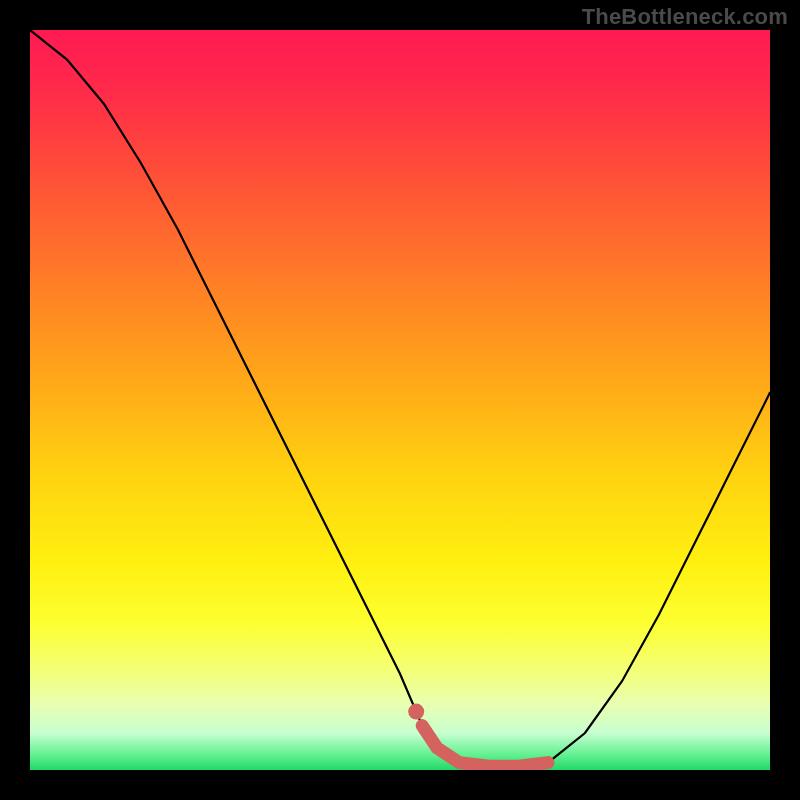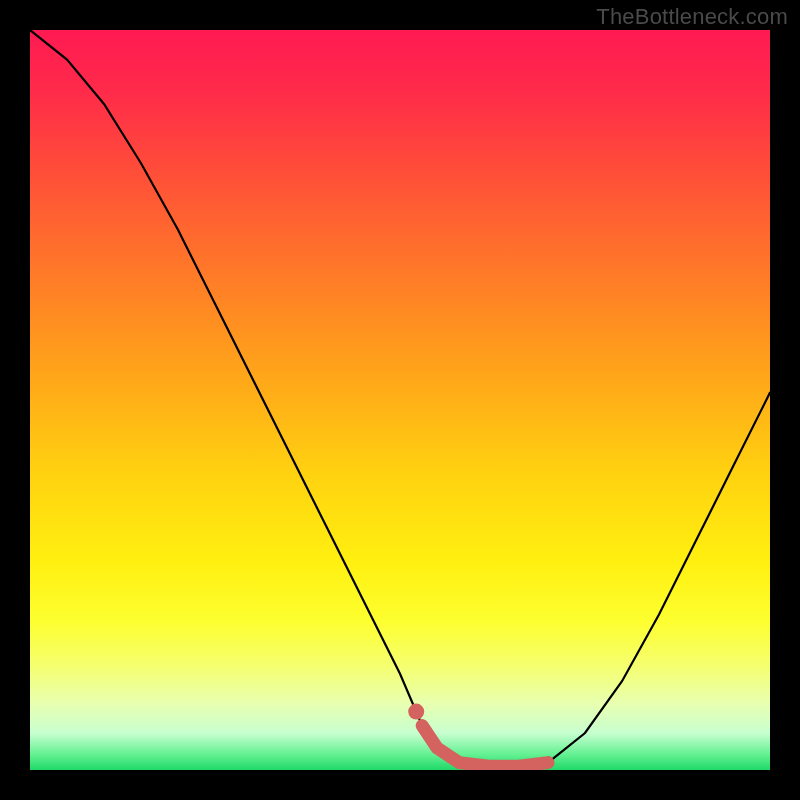--- a/index.html
+++ b/index.html
@@ -10,21 +10,21 @@
     font-family: Arial, Helvetica, sans-serif;
     position: relative;
     overflow: hidden;
   }
   .watermark {
     position: absolute;
     top: 4px;
     right: 12px;
     color: #4a4a4a;
     font-size: 22px;
-    font-weight: 400;
+    font-weight: 700;
     letter-spacing: 0.2px;
     z-index: 10;
     margin-left: 16px;
   }
   .plot-area {
     position: absolute;
     left: 30px;
     top: 30px;
     width: 740px;
     height: 740px;

